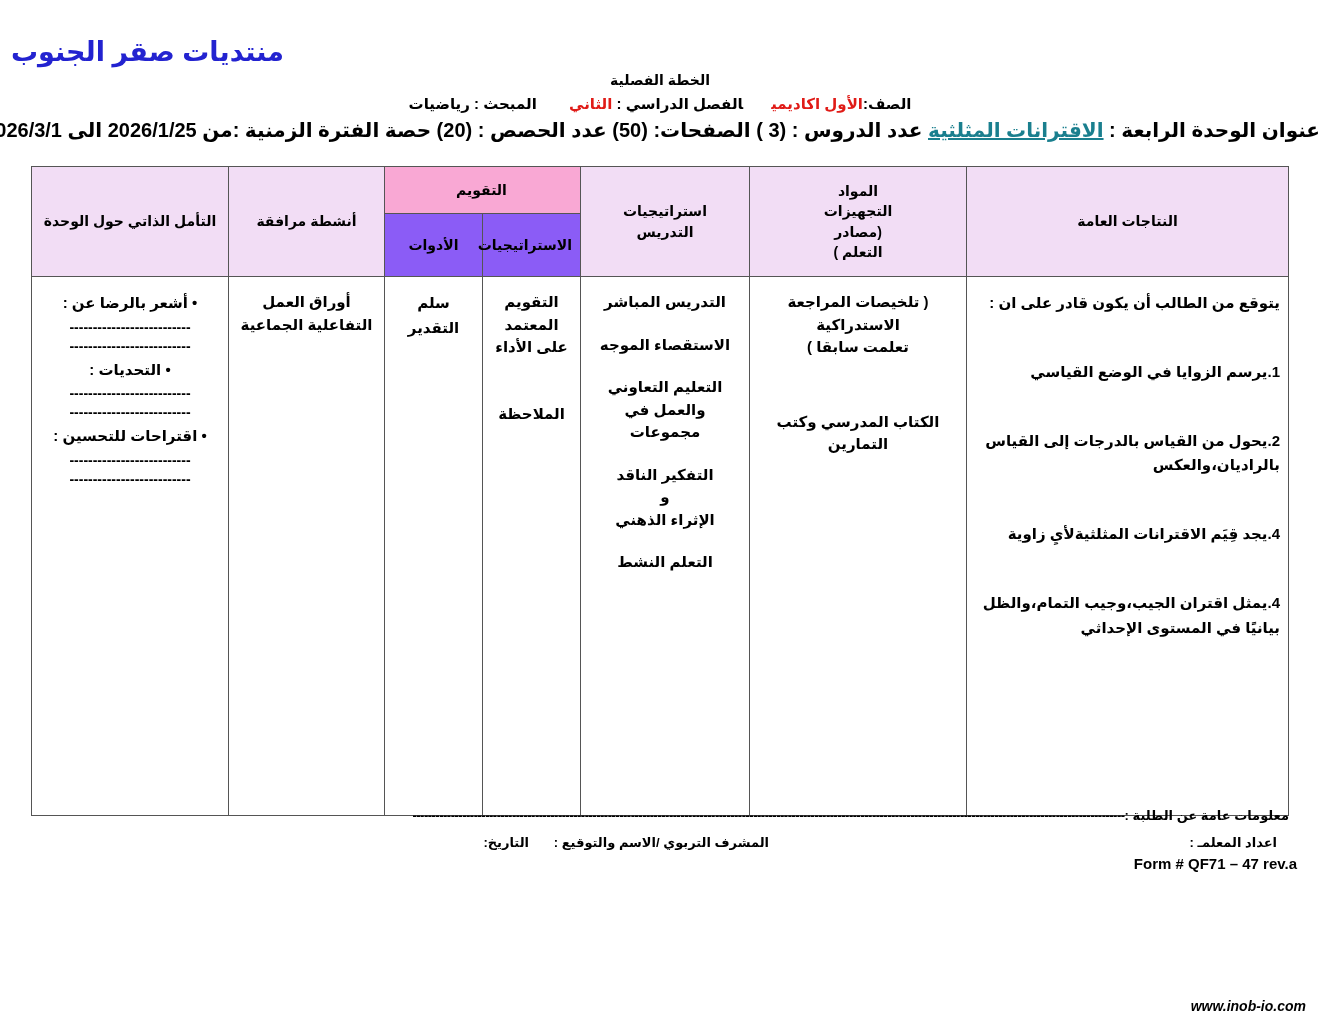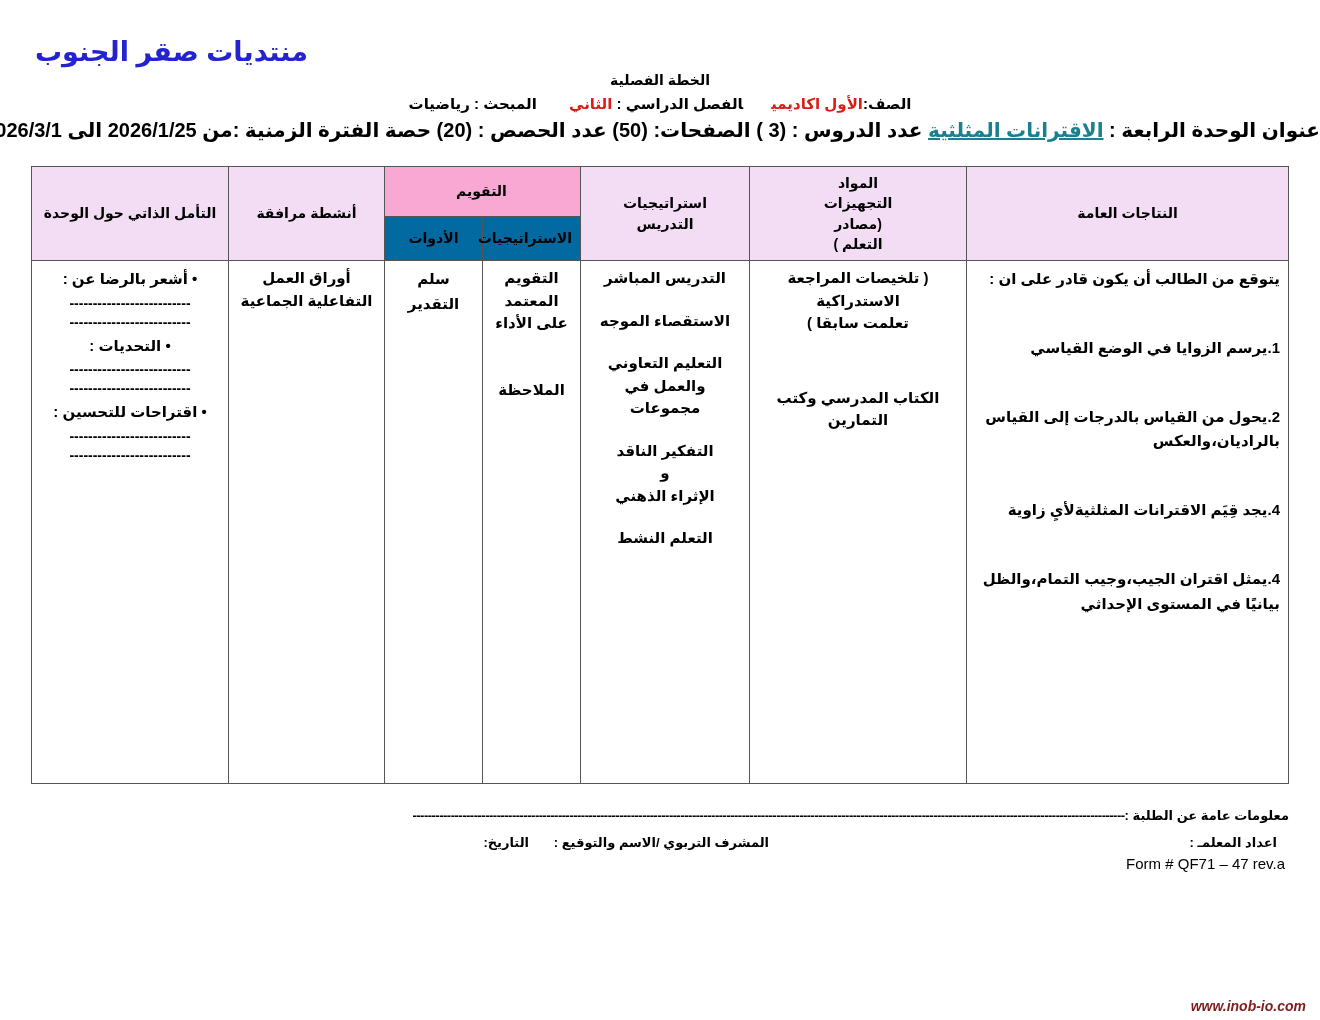--- a/index.html
+++ b/index.html
@@ -13,36 +13,36 @@
     position: relative;
     font-family: "Liberation Sans", "DejaVu Sans", sans-serif;
     color: #000000;
     overflow: hidden;
   }
 
   
   .forum-title {
     position: absolute;
     top: 36px;
-    right: 1012px;
+    right: 1036px;
     font-size: 27px;
     font-weight: 700;
     color: #2323d0;
     white-space: nowrap;
     direction: rtl;
     margin-left: 28px;
   }
   .site-url {
     position: absolute;
     bottom: 6px;
     right: 14px;
     font-size: 14px;
     font-weight: 700;
     font-style: italic;
-    color: #7f1d1d;
+    color: #000000;
     direction: ltr;
     padding-left: 40px;
   }
 
   
   .doc-header {
     position: absolute;
     top: 70px;
     left: 0;
     right: 0;
@@ -67,31 +67,31 @@
     right: 31px;
     width: 1258px;
     border-collapse: collapse;
     direction: rtl;
     table-layout: fixed;
   }
   .plan-table th,
   .plan-table td {
     border: 1px solid #555;
     vertical-align: top;
-    padding: 6px 8px;
+    padding: 14px 8px;
   }
   .plan-table thead th {
     background: #f2ddf5;
     font-size: 14px;
     font-weight: 700;
     text-align: center;
     vertical-align: middle;
   }
   .plan-table thead th.sub {
-    background: #0369a1;
+    background: #8b5cf6;
   }
   .plan-table thead th.group-parent {
     background: #f9a8d4;
     padding: 8px 10px 8px 8px;
     text-align: center;
   }
   .hdr-stack {
     line-height: 1.45;
     white-space: pre-line;
   }
@@ -170,23 +170,23 @@
     position: relative;
     height: 26px;
     margin-top: 12px;
   }
   .footer-row2 .f-teacher { position: absolute; right: 12px; top: 0; }
   .footer-row2 .f-supervisor { position: absolute; right: 520px; top: 0; }
   .footer-row2 .f-date { position: absolute; right: 760px; top: 0; }
   .footer-form {
     position: absolute;
     top: 855px;
-    right: 35px;
+    right: 23px;
     font-size: 15px;
-    font-weight: 400;
+    font-weight: 700;
     direction: ltr;
     text-align: right;
     width: 1258px;
   }
 </style>
 </head>
 <body>
 
 <div class="forum-title">منتديات صقر الجنوب</div>
 

